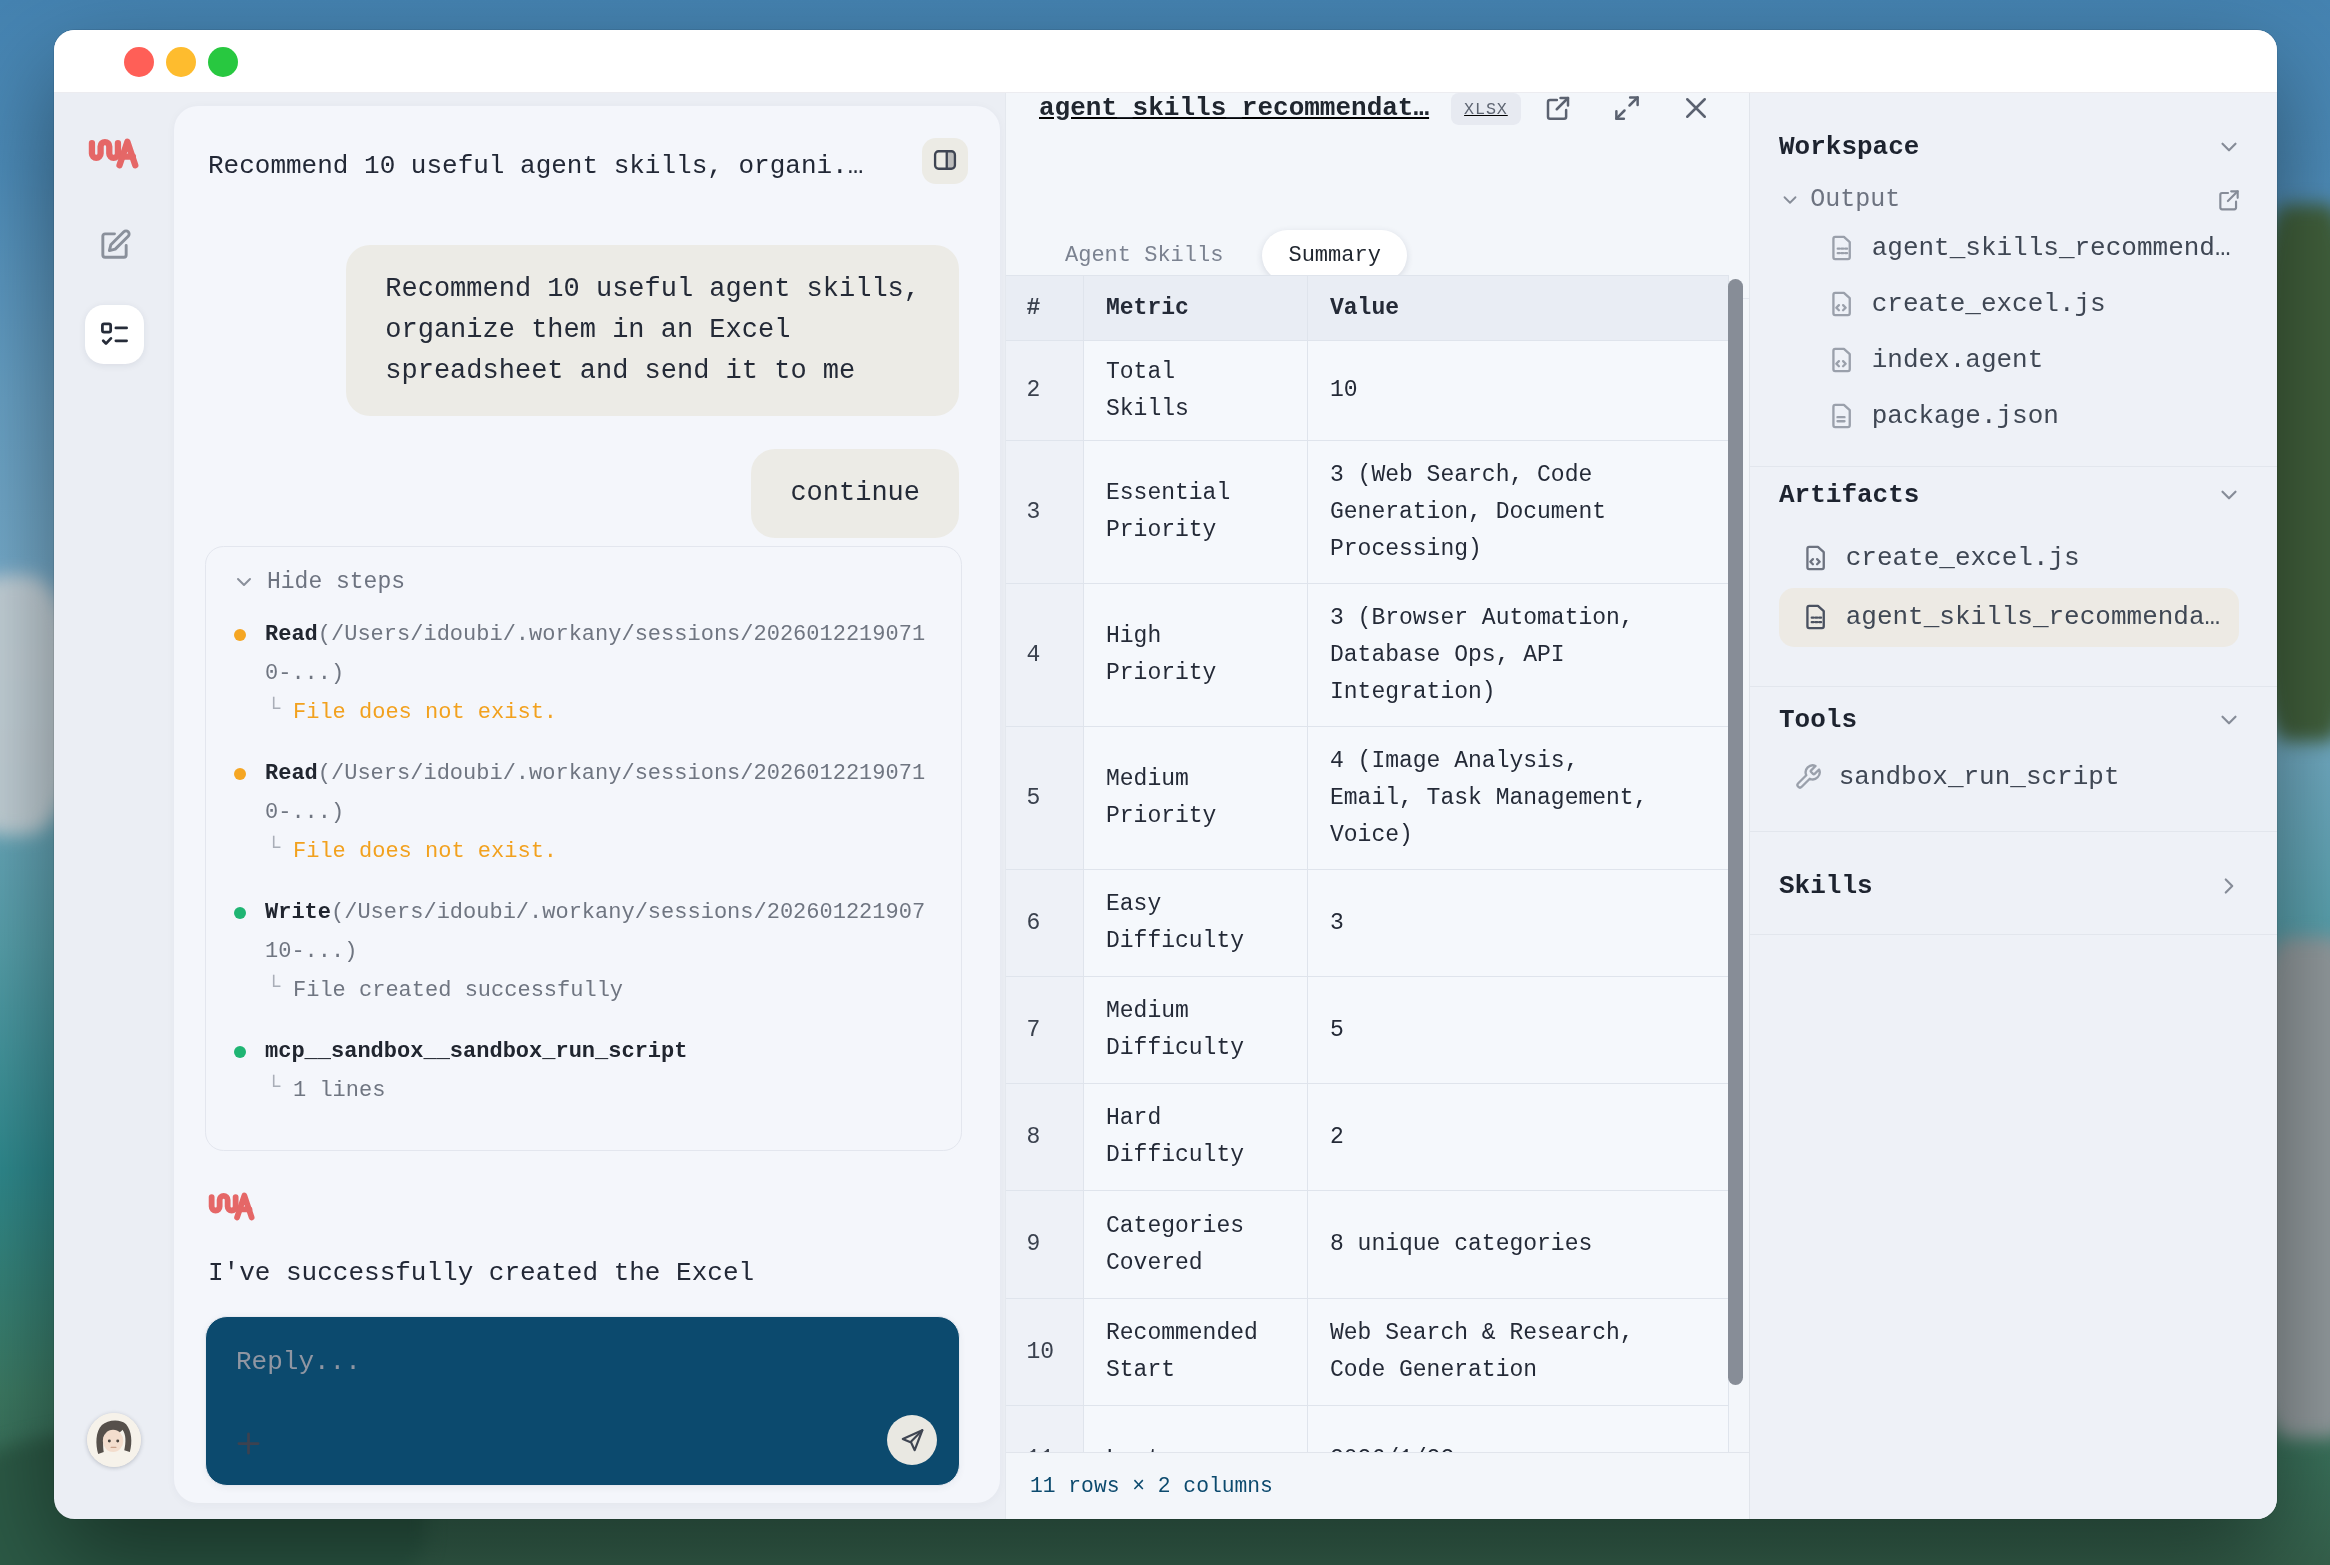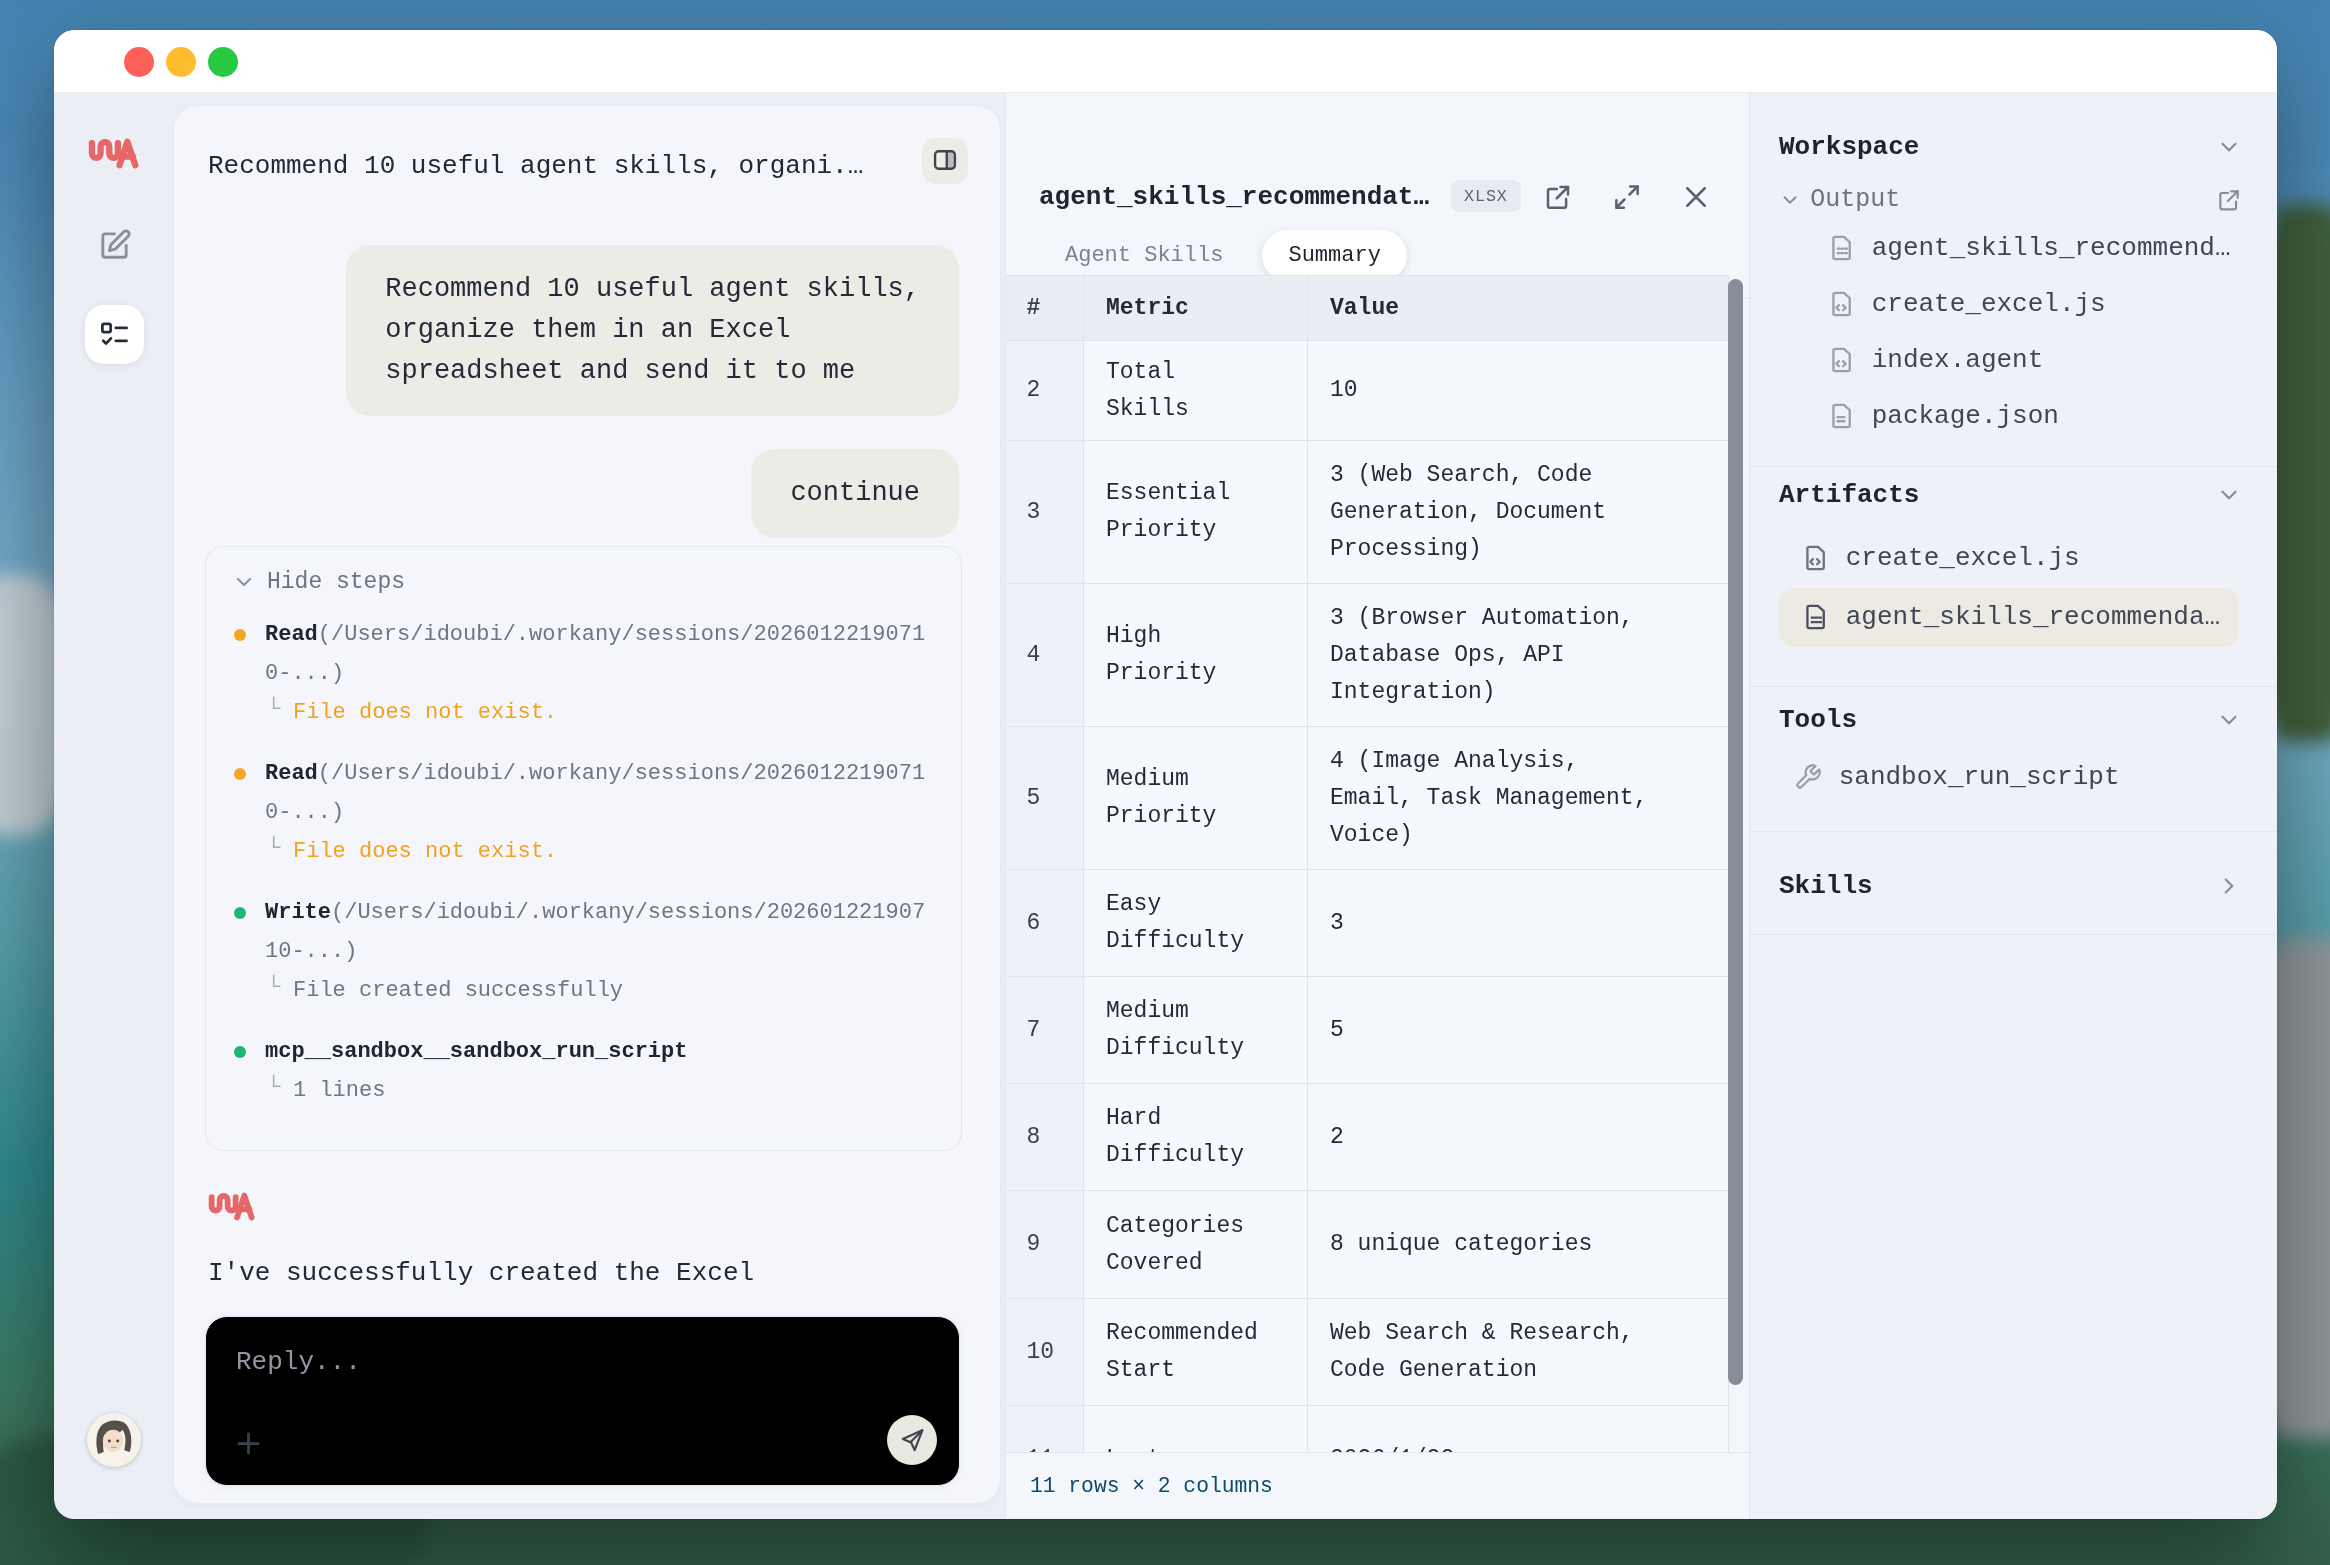--- a/index.html
+++ b/index.html
@@ -72,34 +72,34 @@
   .step-main b { color:#20252f; font-weight:700; }
   .step-result { position:relative; padding-left:28px; color:#6f7581; }
   .step-result::before { content:"└"; position:absolute; left:1.9px; top:-3.7px; color:#a9aeb8; }
   .step.warning .step-result span { color:#f2a11e; }
 
   #assistant-logo { position:absolute; left:34px; top:1083px; width:48px; height:35px; color:#e56767; }
   #assistant-message { position:absolute; left:34px; top:1152px; font-size:26px; color:#222836; }
 
   #reply-box {
     position:absolute; left:31px; right:40px; top:1210px; height:170px;
-    background:#000000; border:0.9px solid #e7eaf1; border-radius:22px;
+    background:#0c4a6e; border:0.9px solid #e7eaf1; border-radius:22px;
     box-shadow:0 1.9px 7.4px rgba(40,50,80,.05);
   }
   #reply-input { position:absolute; left:30px; top:30px; font-size:26px; color:#9096a2; }
   #attach-btn { position:absolute; left:24px; bottom:22px; width:37px; height:37px; border:none; background:none; color:#3c4250; cursor:pointer; }
   #send-btn { position:absolute; right:22px; bottom:20.4px; width:50px; height:50px; border:none; border-radius:50%; background:#e9e8e2; color:#3f4552; cursor:pointer; display:flex; align-items:center; justify-content:center; }
   #send-btn .icon { width:26px; height:26px; }
 
   
   #viewer {
     position:absolute; left:951px; top:0; width:744px; bottom:0;
     background:#f3f6fa; border-left:0.9px solid #e4e8ee;
   }
-  #viewer-header { position:absolute; left:0; top:0; right:0; height:119px; display:flex; align-items:flex-end; padding:0 41px 0 33px; gap:22px; }
+  #viewer-header { position:absolute; left:0; top:0; right:0; height:119px; display:flex; align-items:flex-start; padding:0 41px 0 33px; gap:22px;text-decoration:underline; }
   #viewer-filename { font-size:26px; font-weight:700; color:#20262f; white-space:nowrap; }
   #viewer-badge { font-size:16.7px; color:#5e6572; background:#e7eaf1; border-radius:7.4px; padding:6.5px 13px; letter-spacing:0.9px; }
   #viewer-actions { margin-left:auto; display:flex; align-items:center; gap:39px; color:#5b6270; }
   #viewer-actions .icon { width:30px; height:30px; cursor:pointer; }
   #viewer-tabs { position:absolute; left:0; top:119px; right:0; height:87px; border-bottom:0.9px solid #e3e7ee; display:flex; align-items:center; padding-left:33px; gap:13px; }
   .tab { font-size:22px; color:#7b8290; padding:13px 26px; border-radius:28px; background:none; border:none; cursor:pointer; font-family:inherit; }
   .tab.active { background:#ffffff; color:#20262f; box-shadow:0 1.9px 7.4px rgba(40,50,80,.14); }
 
   #table-wrap { position:absolute; left:0; top:182px; width:723px; height:1177px; overflow:hidden; border-top:0.9px solid #dfe4ec; }
   .trow { display:grid; grid-template-columns:78px 224px 1fr; }

